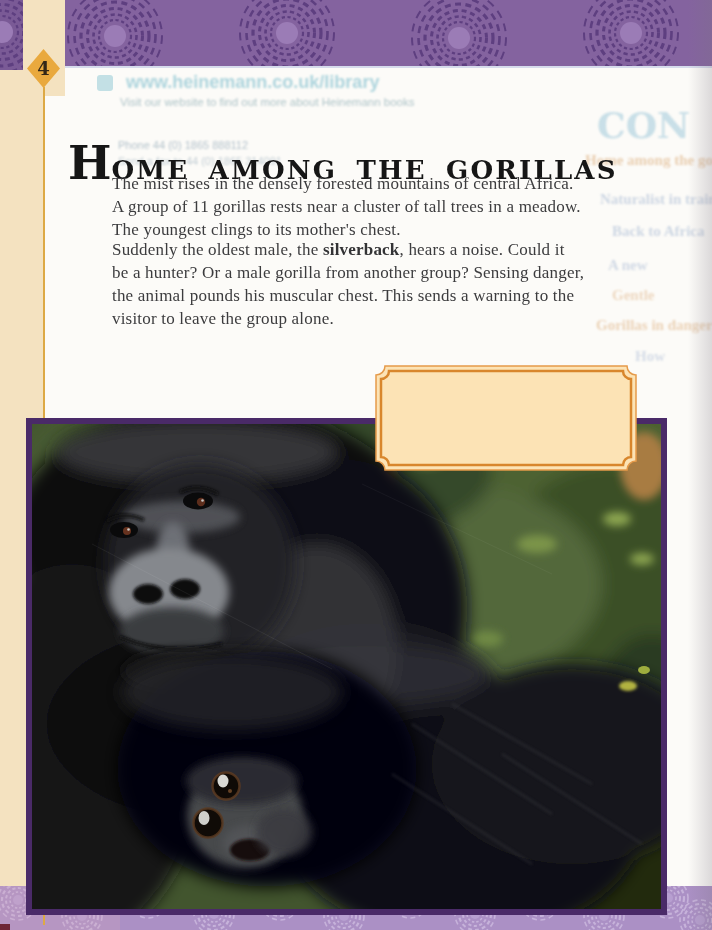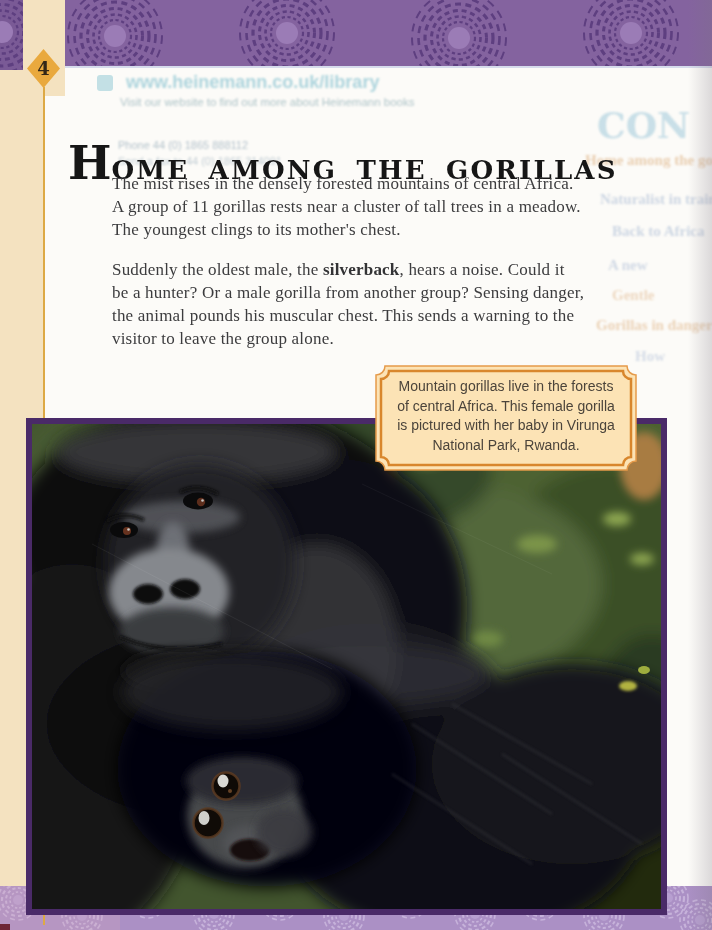--- a/index.html
+++ b/index.html
@@ -26,21 +26,21 @@
 
   
   .title{position:absolute;left:68px;top:96px;z-index:3;white-space:nowrap;color:#161616;
          font-family:"DejaVu Serif", serif;font-weight:700;margin-top:44px;}
   .title-initial{font-size:46px;line-height:46px;}
   .title-rest{font-size:26px;letter-spacing:2.2px;word-spacing:8px;}
 
   .para{position:absolute;left:112px;width:585px;z-index:3;color:#3c3c3e;
         font-size:17px;line-height:23px;letter-spacing:.2px;white-space:pre-line;}
   .p1{top:172px;}
-  .p2{top:258px;}
+  .p2{top:238px;}
   .para b{font-weight:bold;color:#333335;}
 
   
   .photo-frame{position:absolute;left:26px;top:418px;width:641px;height:497px;z-index:4;
                border:6px solid #4a2a68;background:#2c3a20;}
   .photo-frame svg{display:block;width:629px;height:485px;}
 
   
   .caption{position:absolute;left:374px;top:364px;width:264px;height:108px;z-index:5;}
   .caption svg{position:absolute;left:0;top:0;}
@@ -240,24 +240,20 @@
         <path d="M330,60 L520,150" stroke="#ffffff" stroke-width=".7" opacity=".06"></path>
       </g>
     </svg>
   </div>
 
   <div class="caption">
     <svg width="264" height="108">
       <path d="M11,2 L253,2 A9,9 0 0 0 262,11 L262,97 A9,9 0 0 0 253,106 L11,106 A9,9 0 0 0 2,97 L2,11 A9,9 0 0 0 11,2 Z" fill="#fce3b5" stroke="#e59a4a" stroke-width="1.5"></path>
       <path d="M15,7 L249,7 A8,8 0 0 0 257,15 L257,93 A8,8 0 0 0 249,101 L15,101 A8,8 0 0 0 7,93 L7,15 A8,8 0 0 0 15,7 Z" fill="none" stroke="#d8862c" stroke-width="2.5"></path>
     </svg>
-    <div class="caption-text">Mountain gorillas live in the forests
-of central Africa. This female gorilla
-is pictured with her baby in Virunga
-National Park, Rwanda.</div>
   </div>
 
   <div class="bottom-band">
     <svg width="712" height="44">
       <use href="#rosetteL" x="18" y="14"></use>
         <use href="#rosetteL" x="82" y="30"></use>
       <use href="#rosetteL" x="148" y="12"></use>
         <use href="#rosetteL" x="214" y="28"></use>
       <use href="#rosetteL" x="280" y="14"></use>
         <use href="#rosetteL" x="344" y="30"></use>

